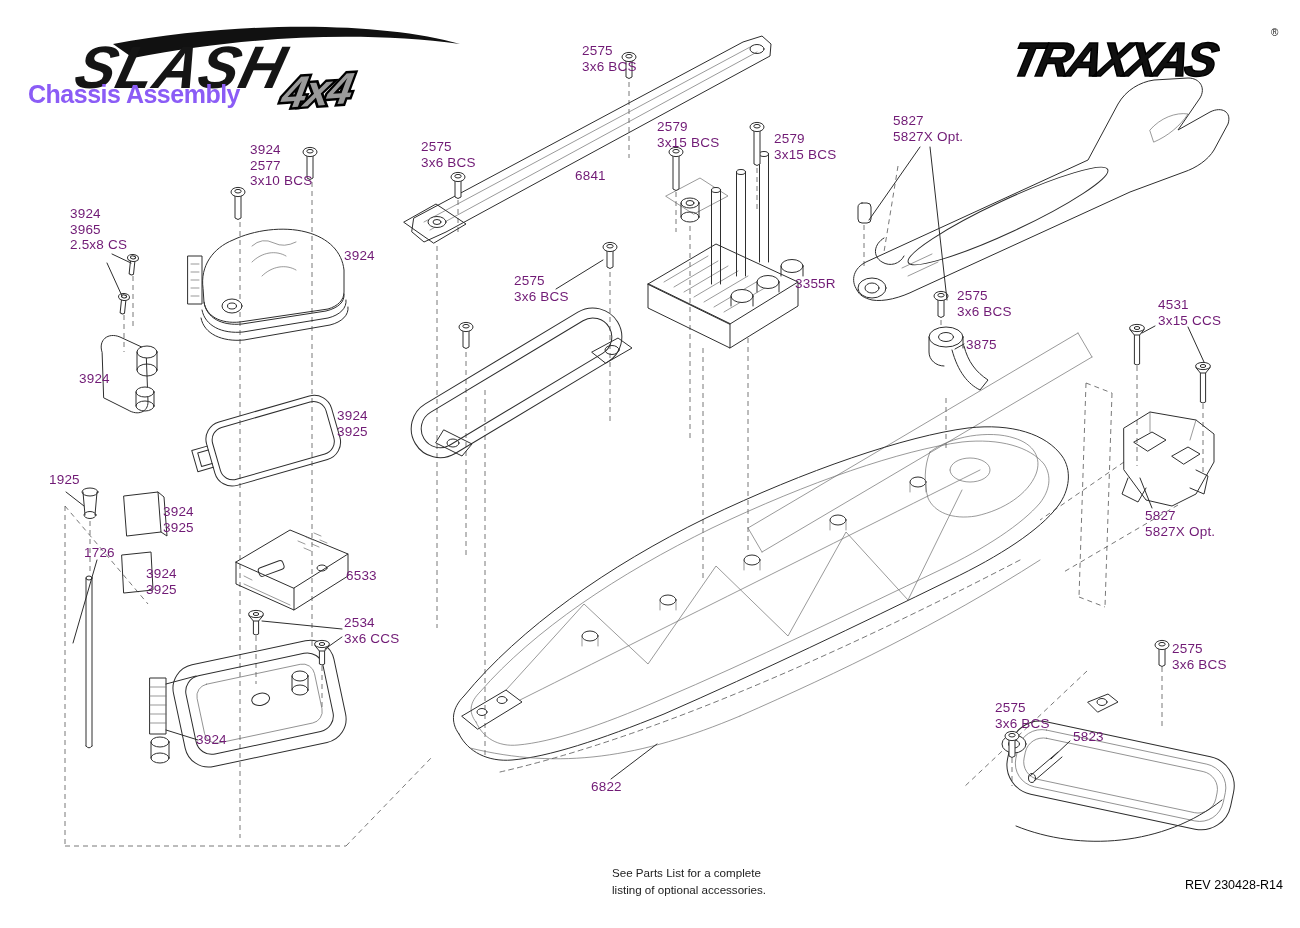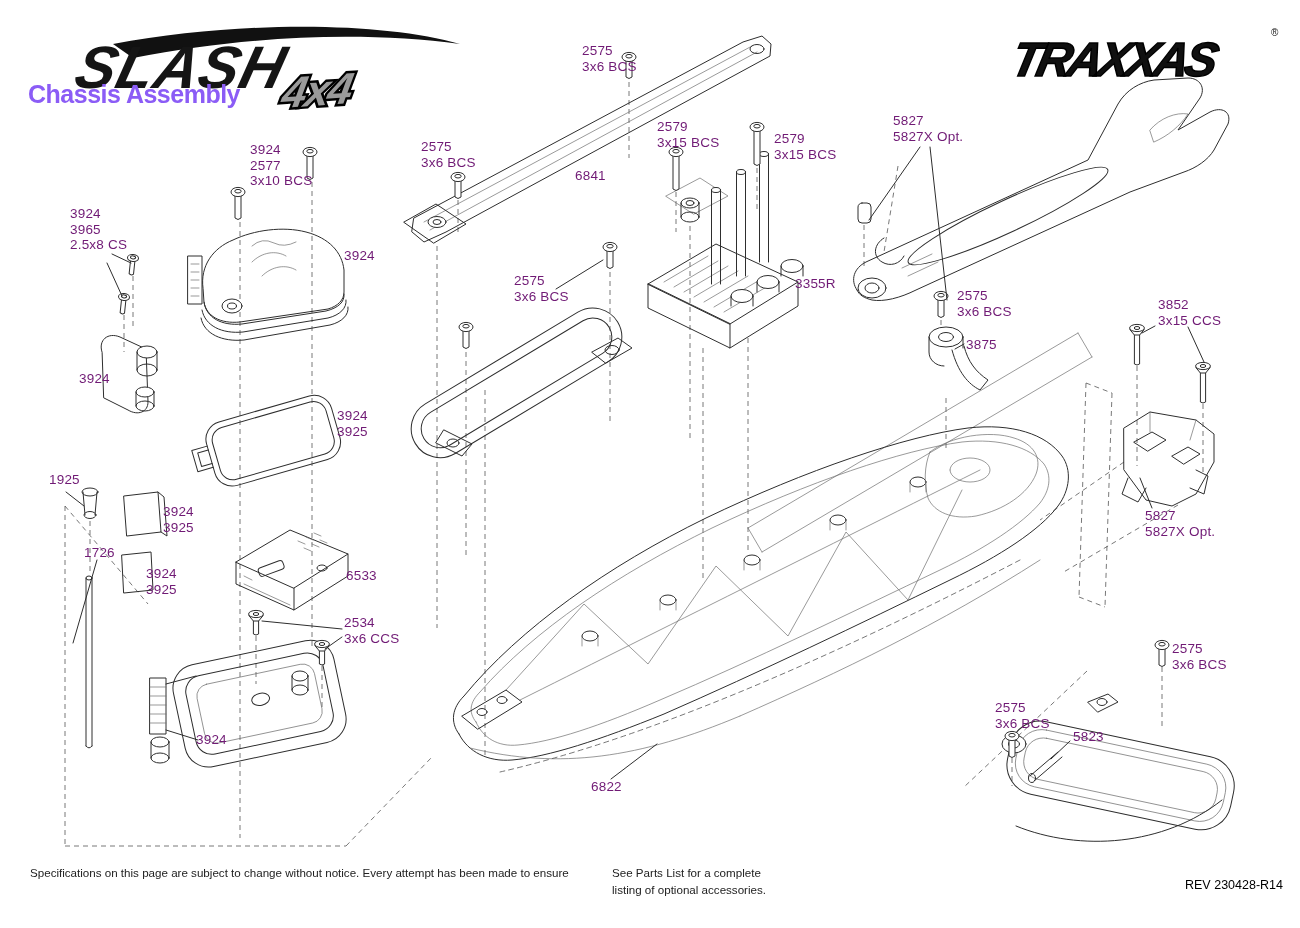--- a/index.html
+++ b/index.html
@@ -411,21 +411,21 @@
       <div>5827X Opt.</div>
     </div>
     <div class="part-label" style="left: 957px; top: 288px;">
       <div>2575</div>
       <div>3x6 BCS</div>
     </div>
     <div class="part-label" style="left: 966px; top: 337px;">
       <div>3875</div>
     </div>
     <div class="part-label" style="left: 1158px; top: 297px;">
-      <div>3852</div>
+      <div>4531</div>
       <div>3x15 CCS</div>
     </div>
     <div class="part-label" style="left: 1145px; top: 508px;">
       <div>5827</div>
       <div>5827X Opt.</div>
     </div>
     <div class="part-label" style="left: 1172px; top: 641px;">
       <div>2575</div>
       <div>3x6 BCS</div>
     </div>
@@ -435,19 +435,18 @@
     </div>
     <div class="part-label" style="left: 1073px; top: 729px;">
       <div>5823</div>
     </div>
     <div class="part-label" style="left: 591px; top: 779px;">
       <div>6822</div>
     </div>
   </div>
 
 <div class="footer-text" id="footer-left">
-  <div>Specifications on this page are subject to change without notice.  Every attempt has been made to ensure</div>
 </div>
 <div class="footer-text" id="footer-center">
   <div>See Parts List for a complete</div>
   <div>listing of optional accessories.</div>
 </div>
 <div id="footer-rev">REV 230428-R14</div>
 
 </body></html>

